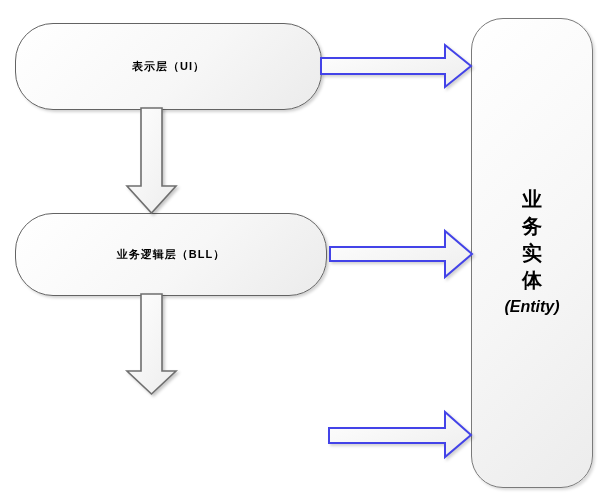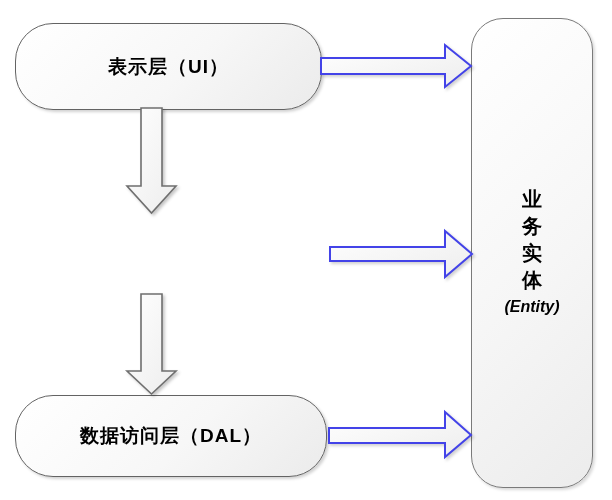--- a/index.html
+++ b/index.html
@@ -21,21 +21,21 @@
     border: 1.6px solid #636363;
     border-radius: 38px;
     background: linear-gradient(135deg, #ffffff 0%, #f7f7f7 55%, #ebebeb 100%);
     box-shadow: 2px 2px 3px rgba(0,0,0,0.18);
     display: flex;
     align-items: center;
     justify-content: center;
     text-align: center;
     color: #000000;
     font-weight: bold;
-    font-size: 19px;
+    font-size: 11px;
     letter-spacing: 1px;
   }
   .box-ui  { left: 15px; top: 23px;  width: 307px; height: 87px; }
   .box-bll { left: 15px; top: 213px; width: 312px; height: 83px; }
   .box-dal { left: 15px; top: 395px; width: 312px; height: 82px; }
   .entity-box {
     position: absolute;
     left: 471px; top: 18px;
     width: 122px; height: 470px;
     box-sizing: border-box;
@@ -83,24 +83,24 @@
 </style>
 </head>
 <body>
 
 <div class="canvas">
 
   <div class="layer-box box-ui">
     <span>表示层（UI）</span>
   </div>
 
+  <div class="layer-box box-bll">
+    <span>业务逻辑层（BLL）</span>
+  </div>
 
-  <div class="layer-box box-dal">
-    <span>数据访问层（DAL）</span>
-  </div>
 
   <div class="entity-box">
     <div class="entity-char">业</div>
     <div class="entity-char">务</div>
     <div class="entity-char">实</div>
     <div class="entity-char">体</div>
     <div class="entity-latin">(Entity)</div>
   </div>
 
   <svg class="arrows" width="612" height="500" viewBox="0 0 612 500">

